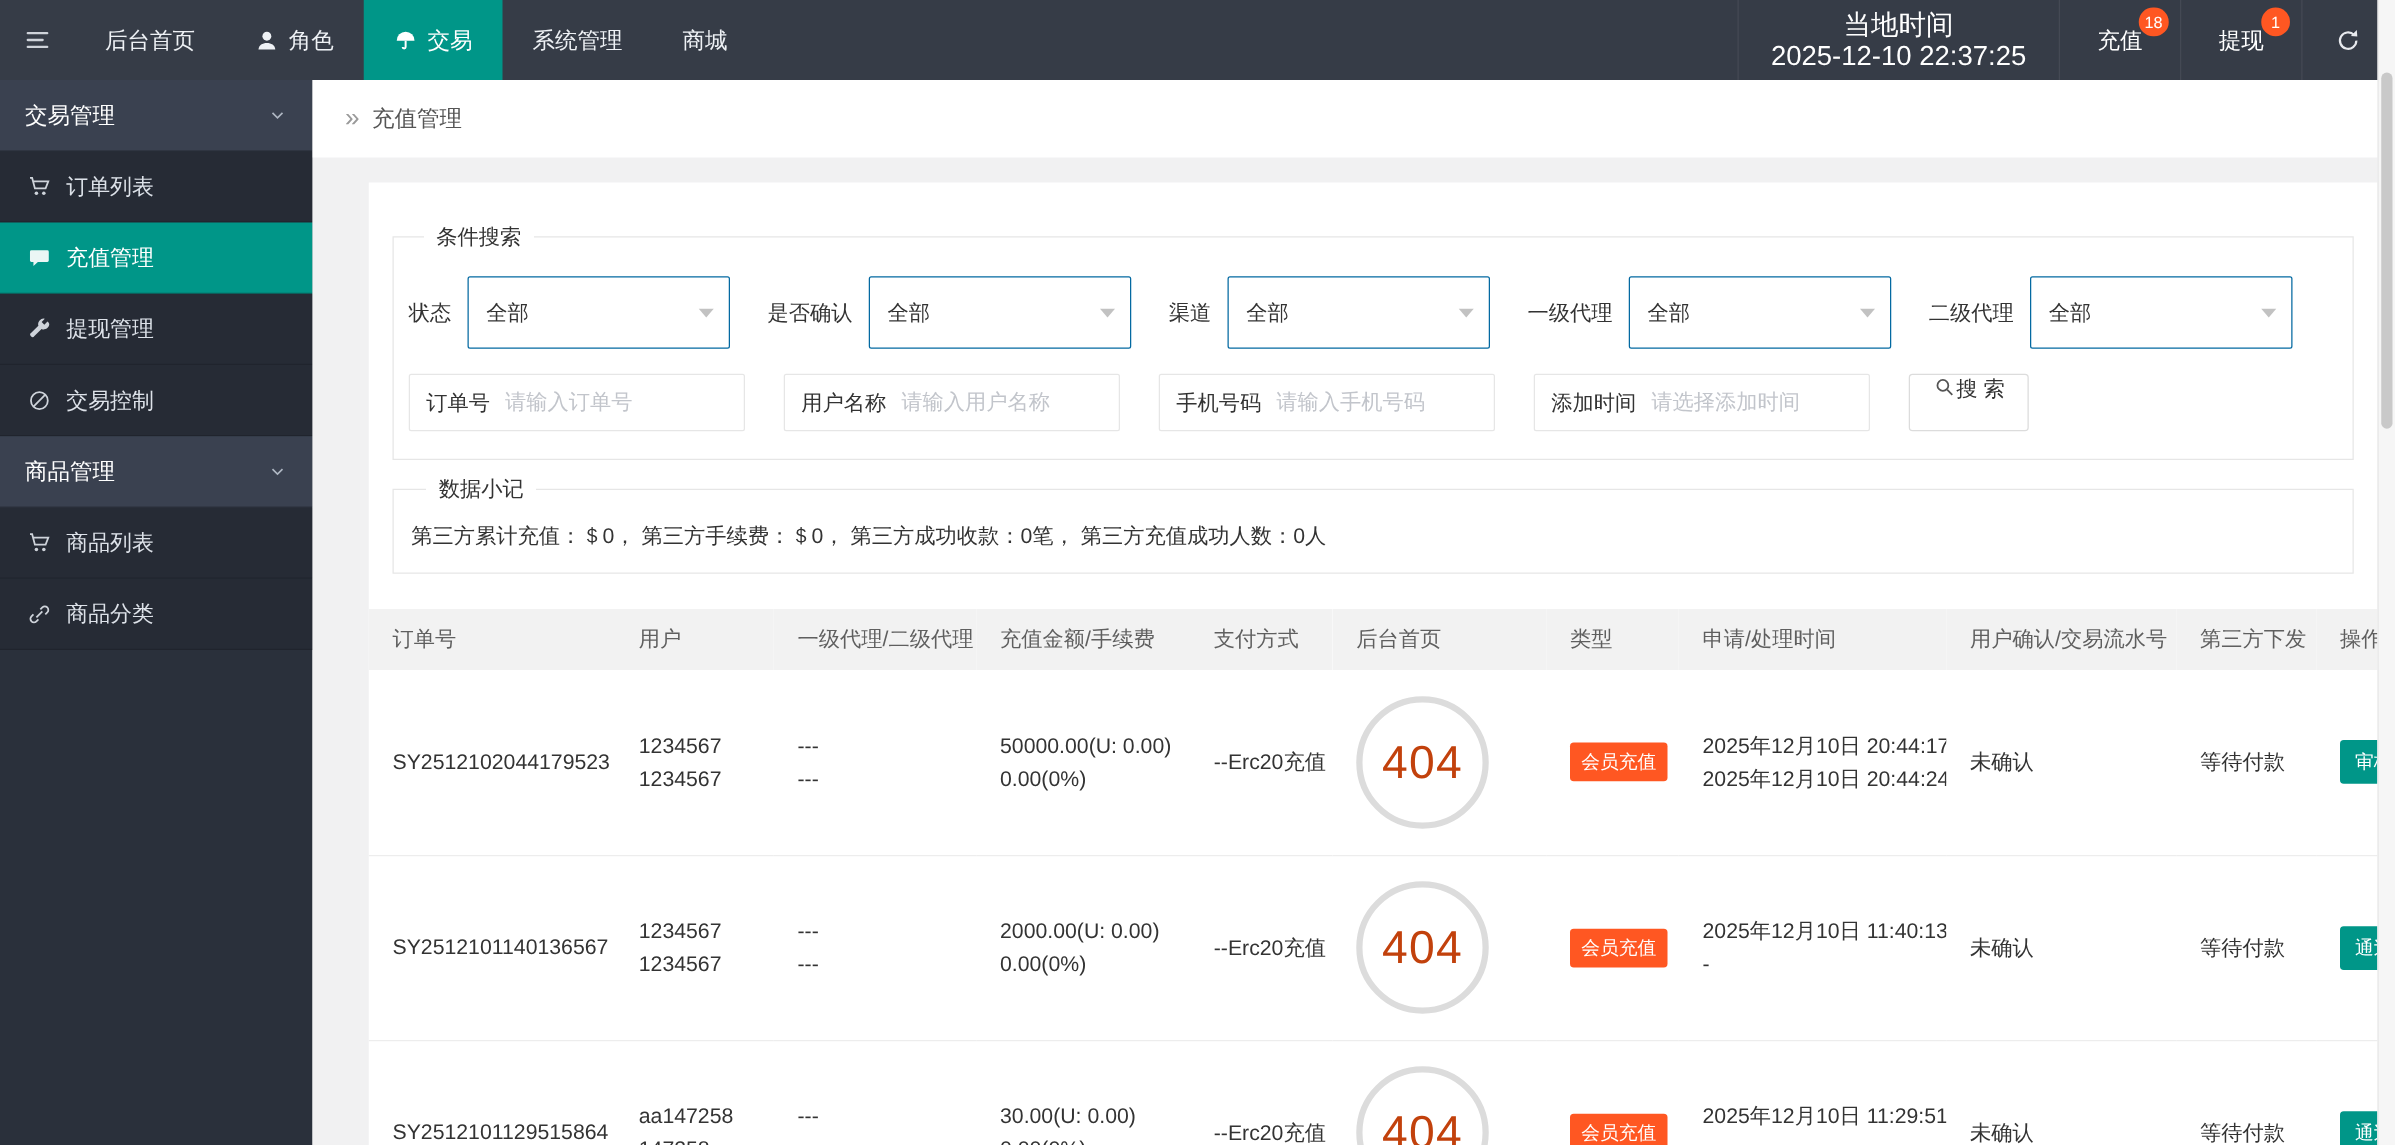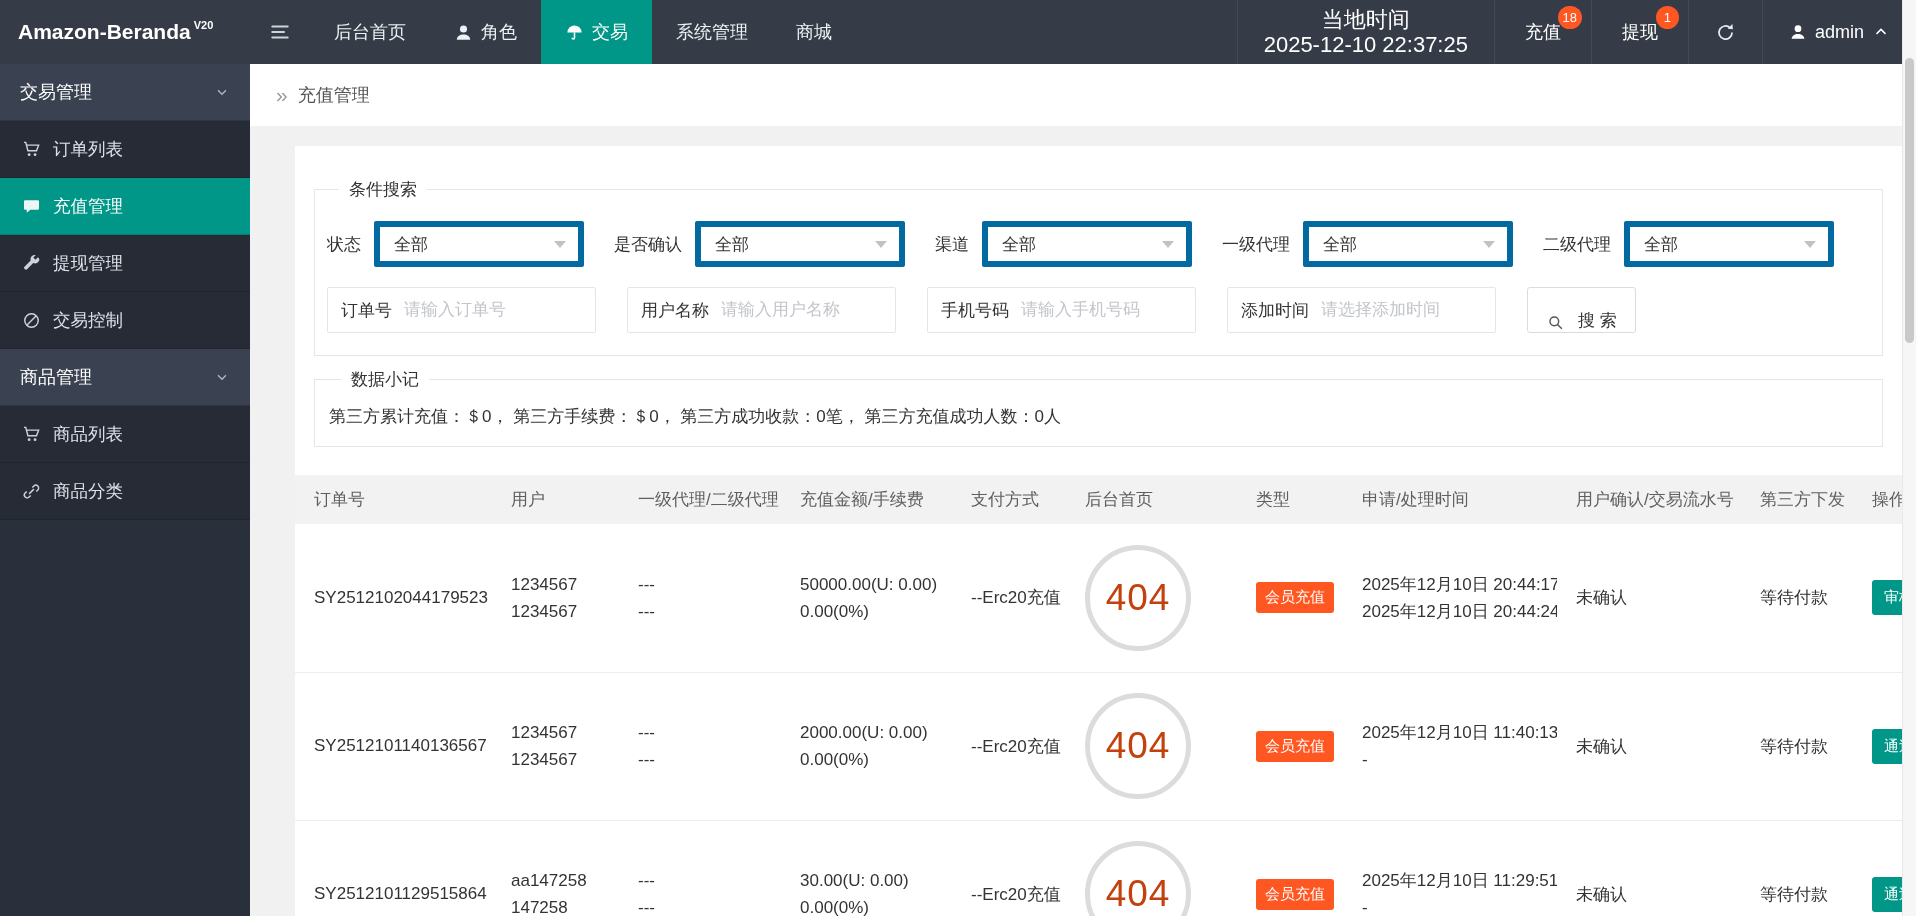--- a/index.html
+++ b/index.html
@@ -59,34 +59,34 @@
   .bc-label { color:#555; font-size:18px; }
 
   .panel { margin:20px 14px 0 45px; background:#fff; padding:18px 0 0; overflow:hidden; }
   fieldset { border:1px solid #e6e6e6; margin:14px 19px 12px; padding:20px 12px 22px; }
   fieldset legend { margin-left:12px; padding:0 10px; font-size:17px; color:#333; }
   fieldset.summary-fs { margin-top:0; margin-bottom:0; padding:14px 14px 18px; }
   .frow { display:flex; align-items:center; }
   .frow.first { margin-bottom:20px; }
   .fgroup { display:flex; align-items:center; margin-right:30px; }
   .flabel { font-size:17px; color:#333; margin-right:13px; white-space:nowrap; }
-  .fselect { width:210px; height:46px; border:6px solid #0369a1; border-radius:2px;
+  .fselect { width:210px; height:58px; border:1px solid #0369a1; border-radius:2px;
     display:flex; align-items:center; padding:0 14px; position:relative; color:#333;
     cursor:pointer; background:#fff; }
   .caret { position:absolute; right:12px; top:50%; margin-top:-3px; width:0; height:0;
     border-left:6px solid transparent; border-right:6px solid transparent;
     border-top:7px solid #c2c2c2; }
   .fbox { width:269px; height:46px; border:1px solid #e6e6e6; border-radius:2px;
     display:flex; align-items:center; padding-left:13px; margin-right:31px; background:#fff; }
   .fbox .flabel { margin-right:12px; }
   .fbox input { flex:1; min-width:0; border:none; outline:none; font-size:17px; color:#333;
     font-family:inherit; background:transparent; padding-right:8px; }
   .fbox input::placeholder { color:#c2c5cb; }
   .search-btn { height:46px; padding:0 18px; background:#fff; border:1px solid #dcdcdc;
-    border-radius:3px; display:flex; align-items:flex-end; gap:13px; font-size:17px; color:#333;
+    border-radius:3px; display:flex; align-items:flex-start; gap:0; font-size:17px; color:#333;
     cursor:pointer; font-family:inherit; }
   .search-btn svg { width:19px; height:19px; color:#555; }
   .summary-text { font-size:17px; color:#333; }
 
   .data-table { border-collapse:collapse; table-layout:fixed; width:1718px; margin-top:28px; }
   .data-table th { background:#f2f2f2; height:49px; text-align:left; padding-left:19px;
     font-weight:normal; font-size:17px; color:#5f5f5f; white-space:nowrap; overflow:hidden; }
   .data-table td { height:148px; padding-left:19px; font-size:17px; color:#333;
     border-bottom:1px solid #ededed; vertical-align:middle; white-space:nowrap;
     overflow:hidden; background:#fff; }
@@ -102,24 +102,20 @@
   
   .vscrollbar { position:absolute; top:0; right:0; bottom:0; width:14px; background:#f6f6f6;
     border-left:1px solid #e8e8e8; z-index:10; }
   .vthumb { position:absolute; top:58px; left:2px; width:9px; height:285px;
     background:#c9c9c9; border-radius:5px; }
 </style>
 </head>
 <body>
 
 <header class="topbar">
-  <div class="logo">
-    <span>Amazon-Beranda</span>
-    <sup>V20</sup>
-  </div>
   <div class="toggle">
     <svg width="22" height="22" viewBox="0 0 24 24" fill="none" stroke="currentColor" stroke-width="2" stroke-linecap="round">
         <path d="M3.5 6h17M3.5 12h13M3.5 18h17"></path>
       </svg>
   </div>
   <nav class="topnav">
     <a class="nav-item">
       <span>后台首页</span>
     </a>
     <a class="nav-item">
@@ -153,30 +149,20 @@
       <span class="count-badge">18</span>
     </a>
     <a class="quick">
       <span>提现</span>
       <span class="count-badge">1</span>
     </a>
     <a class="refresh">
       <svg viewBox="0 0 24 24">
           <path d="M19.5 12a7.5 7.5 0 1 1-2.2-5.3" fill="none" stroke="currentColor" stroke-width="2"></path>
           <path d="M19.9 2.3l.5 5.9-5.9-.5z" fill="currentColor"></path>
-        </svg>
-    </a>
-    <a class="userbox">
-      <svg viewBox="0 0 24 24" fill="currentColor">
-          <circle cx="12" cy="7.5" r="4.5"></circle>
-          <path d="M3.5 21c.4-4.4 4-6.5 8.5-6.5s8.1 2.1 8.5 6.5z"></path>
-        </svg>
-      <span>admin</span>
-      <svg width="15" height="15" viewBox="0 0 24 24" fill="none" stroke="currentColor" stroke-width="2">
-          <path d="M6 14.5l6-6 6 6"></path>
         </svg>
     </a>
   </div>
 </header>
 
 <aside class="sidebar">
   <div class="side-group">
     <span>交易管理</span>
     <svg viewBox="0 0 24 24" fill="none" stroke="currentColor" stroke-width="2">
         <path d="M6 9.5l6 6 6-6"></path>

